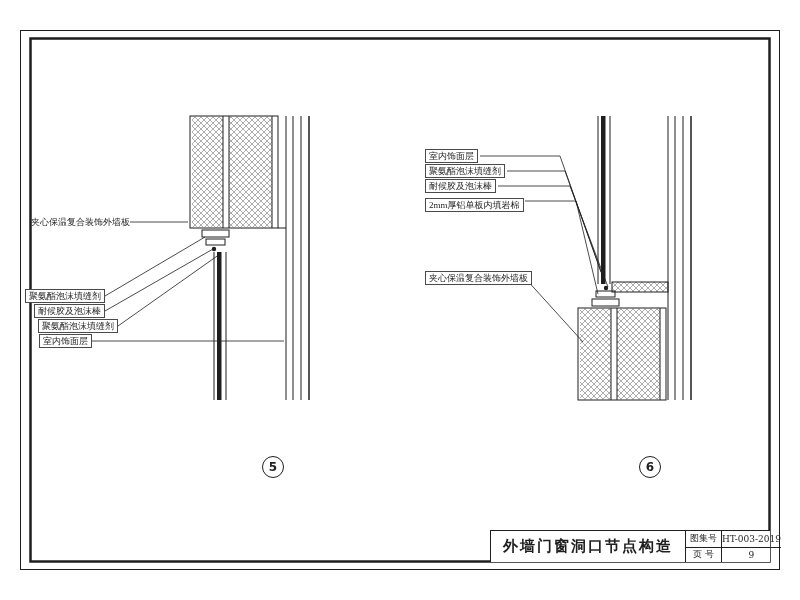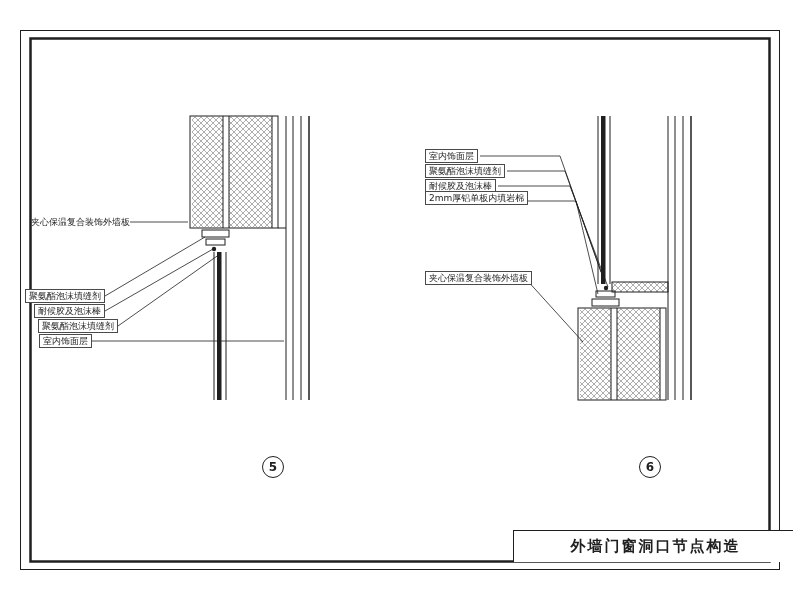--- a/index.html
+++ b/index.html
@@ -13,23 +13,23 @@
     position:absolute; font-size:9px; line-height:12px; white-space:nowrap;
     color:#1f1f1f;
   }
   .lbl.boxed { border:1px solid #4a4a4a; padding:0 3px; background:#ffffff; }
   .detail-num {
     position:absolute; width:22px; height:22px; border:1.4px solid #1f1f1f;
     border-radius:50%; display:flex; align-items:center; justify-content:center;
     font-size:12px; font-weight:bold; background:#fff;
   }
   .titleblock {
-    position:absolute; left:513px; top:530px; width:280px; height:32px;
+    position:absolute; left:490px; top:530px; width:280px; height:32px;
     border-top:1.5px solid #1f1f1f; border-left:1.5px solid #1f1f1f;
-    display:flex; font-family:"DejaVu Serif","Liberation Serif",serif; background:#fff;padding-left:44px;
+    display:flex; font-family:"DejaVu Serif","Liberation Serif",serif; background:#fff;
   }
   .tb-title {
     width:195px; display:flex; align-items:center; justify-content:center;
     font-size:15px; font-weight:bold; letter-spacing:2px;
   }
   .tb-fields {
     width:85px; display:grid; grid-template-columns:35px 1fr; grid-auto-rows:1fr;
     border-left:1px solid #1f1f1f;
   }
   .tb-cell {
@@ -123,27 +123,33 @@
 
   <div class="lbl" style="right:670px; top:216px;">夹心保温复合装饰外墙板</div>
   <div class="lbl boxed" style="right:695px; top:289px;">聚氨酯泡沫填缝剂</div>
   <div class="lbl boxed" style="right:695px; top:304px;">耐候胶及泡沫棒</div>
   <div class="lbl boxed" style="right:682px; top:319px;">聚氨酯泡沫填缝剂</div>
   <div class="lbl boxed" style="right:708px; top:334px;">室内饰面层</div>
 
   <div class="lbl boxed" style="left:425px; top:149px;">室内饰面层</div>
   <div class="lbl boxed" style="left:425px; top:164px;">聚氨酯泡沫填缝剂</div>
   <div class="lbl boxed" style="left:425px; top:179px;">耐候胶及泡沫棒</div>
-  <div class="lbl boxed" style="left:425px; top:191px;">2mm厚铝单板内填岩棉</div>
+  <div class="lbl boxed" style="left:425px; top:198px;font-family:Liberation Serif, serif;">2mm厚铝单板内填岩棉</div>
   <div class="lbl boxed" style="left:425px; top:271px;">夹心保温复合装饰外墙板</div>
 
   <div class="detail-num" style="left:262px; top:456px;">
     <span>5</span>
   </div>
   <div class="detail-num" style="left:639px; top:456px;">
     <span>6</span>
   </div>
 
   <div class="titleblock">
     <div class="tb-title">外墙门窗洞口节点构造</div>
+    <div class="tb-fields">
+      <div class="tb-cell">图集号</div>
+      <div class="tb-cell cv">HT-003-2019</div>
+      <div class="tb-cell rb">页 号</div>
+      <div class="tb-cell cv rb">9</div>
+    </div>
   </div>
 
 </div>
 
 </body></html>

